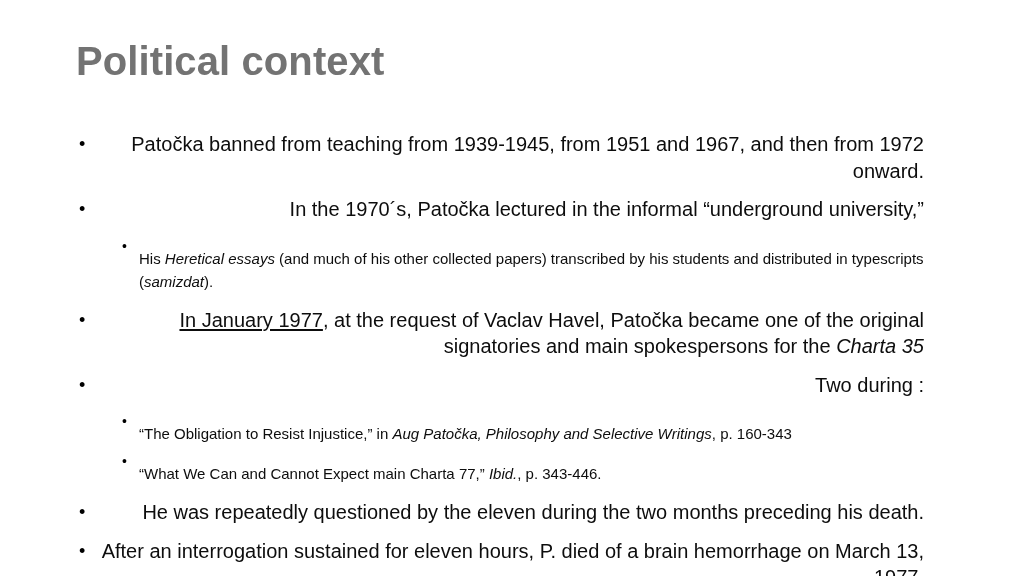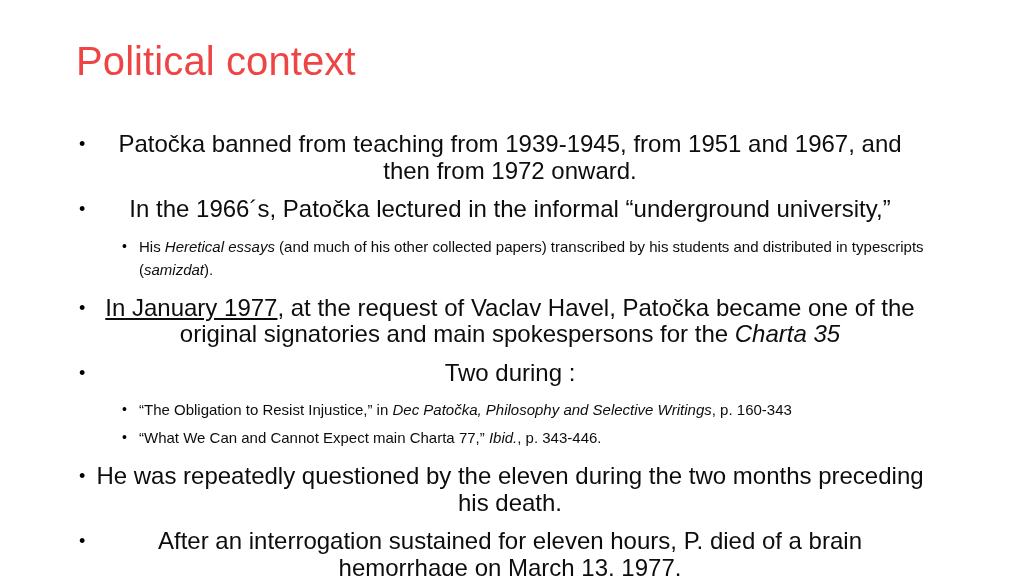--- a/index.html
+++ b/index.html
@@ -19,24 +19,24 @@
     width: 1024px;
     height: 576px;
     background: #ffffff;
   }
   .slide-title {
     position: absolute;
     left: 76px;
     top: 38px;
     width: 880px;
     font-size: 40px;
-    font-weight: 400;
+    font-weight: 700;
     line-height: 1.15;
     letter-spacing: 0.1px;
-    color: #ef4444;
+    color: #737373;
     white-space: nowrap;
   }
   .body-block {
     position: absolute;
     left: 76px;
     top: 131px;
     width: 848px;
   }
   .bullet-row {
     display: flex;
@@ -49,25 +49,25 @@
     width: 20px;
     min-width: 20px;
     font-size: 18px;
     line-height: 26.5px;
     text-align: left;
     padding-left: 3px;
     box-sizing: border-box;
     color: #000;
   }
   .lvl1 .bullet-text {
-    font-size: 24px;
+    font-size: 20px;
     line-height: 26.5px;
     color: #0d0d0d;
     flex: 1;
-    text-align: center;
+    text-align: right;
   }
   .lvl2-group {
     margin-bottom: 11px;
   }
   .lvl2 {
     margin-left: 44px;
     margin-bottom: 5px;
   }
   .lvl2 .marker {
     width: 19px;
@@ -77,20 +77,21 @@
     padding-left: 2px;
     box-sizing: border-box;
     color: #000;
   }
   .lvl2 .bullet-text {
     font-size: 15px;
     line-height: 23px;
     color: #0d0d0d;
     flex: 1;
     text-align: left;
+    margin-top: 12px;
   }
   .gap-after-sub {
     margin-bottom: 14px;
   }
   i {
     font-style: italic;
   }
   u {
     text-decoration: underline;
     text-underline-offset: 2px;
@@ -104,40 +105,40 @@
 
   <div class="slide-title">Political context</div>
 
   <div class="body-block">
       <div class="bullet-row lvl1">
         <span class="marker">•</span>
         <span class="bullet-text"><span>Patočka banned from teaching from 1939-1945, from 1951 and 1967, and then from 1972 onward.</span></span>
       </div>
       <div class="bullet-row lvl1">
         <span class="marker">•</span>
-        <span class="bullet-text"><span>In the 1966´s, Patočka  lectured in the informal “underground university,”</span></span>
+        <span class="bullet-text"><span>In the 1970´s, Patočka  lectured in the informal “underground university,”</span></span>
       </div>
       <div class="lvl2-group gap-after-sub">
         <div class="bullet-row lvl2">
           <span class="marker">•</span>
           <span class="bullet-text"><span>His </span><i>Heretical essays</i><span> (and much of his other collected papers) transcribed by his students and distributed in typescripts (</span><i>samizdat</i><span>).</span></span>
         </div>
       </div>
       <div class="bullet-row lvl1">
         <span class="marker">•</span>
         <span class="bullet-text"><u>In January 1977</u><span>, at the request of Vaclav Havel, Patočka became one of the original signatories and main spokespersons for the </span><i>Charta 35</i></span>
       </div>
       <div class="bullet-row lvl1">
         <span class="marker">•</span>
         <span class="bullet-text"><span>Two during :</span></span>
       </div>
       <div class="lvl2-group gap-after-sub">
         <div class="bullet-row lvl2">
           <span class="marker">•</span>
-          <span class="bullet-text"><span>“The Obligation to Resist Injustice,” in </span><i>Dec Patočka, Philosophy and Selective Writings</i><span>, p. 160-343</span></span>
+          <span class="bullet-text"><span>“The Obligation to Resist Injustice,” in </span><i>Aug Patočka, Philosophy and Selective Writings</i><span>, p. 160-343</span></span>
         </div>
         <div class="bullet-row lvl2">
           <span class="marker">•</span>
           <span class="bullet-text"><span>“What We Can and Cannot Expect main Charta 77,” </span><i>Ibid.</i><span>, p. 343-446.</span></span>
         </div>
       </div>
       <div class="bullet-row lvl1">
         <span class="marker">•</span>
         <span class="bullet-text"><span>He was repeatedly questioned by the eleven during the two months preceding his death.</span></span>
       </div>

